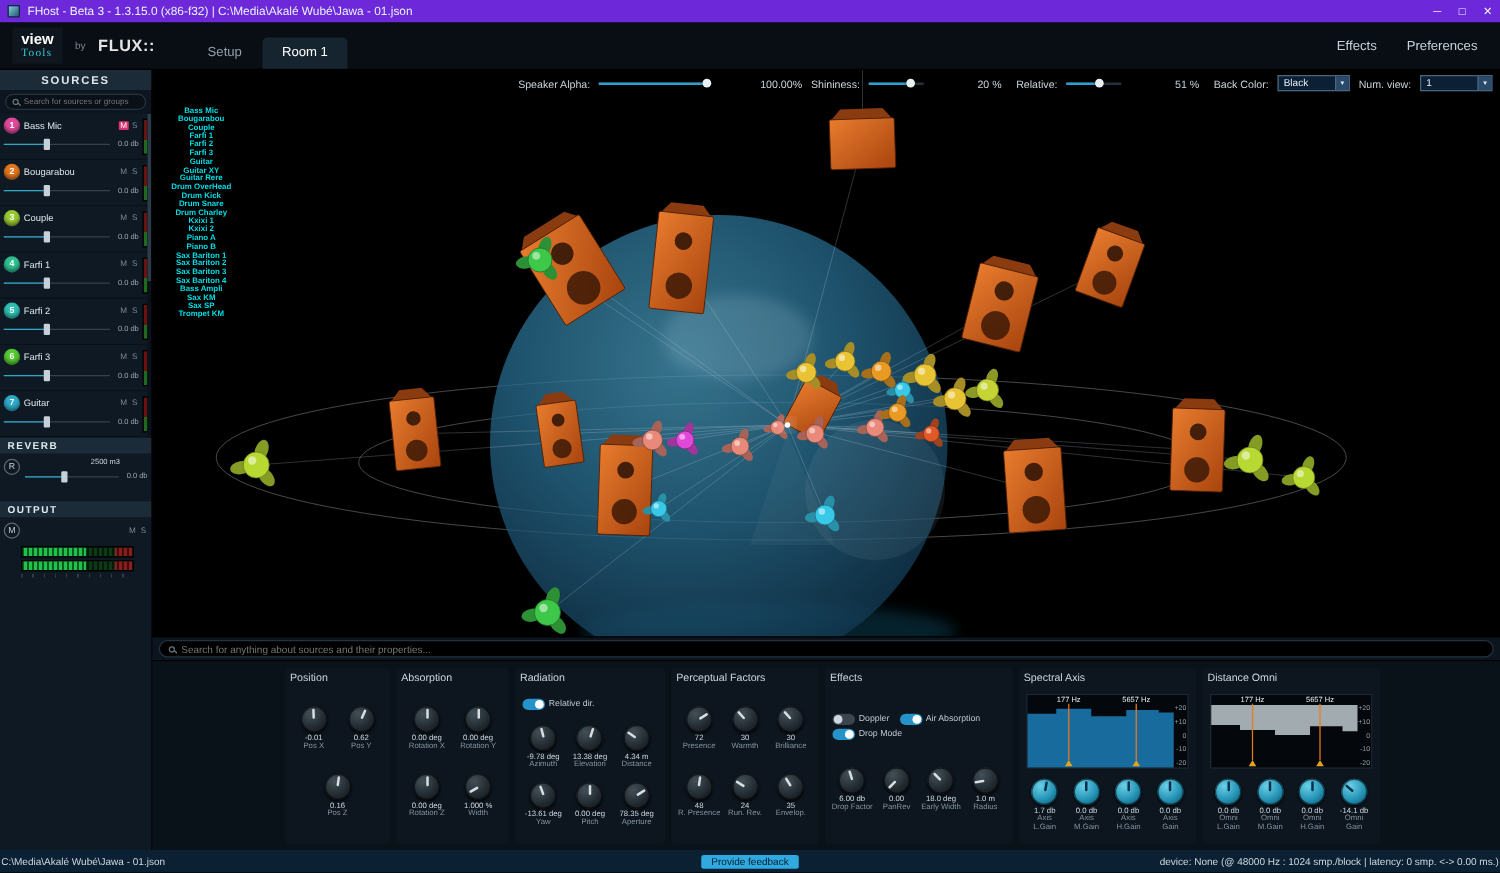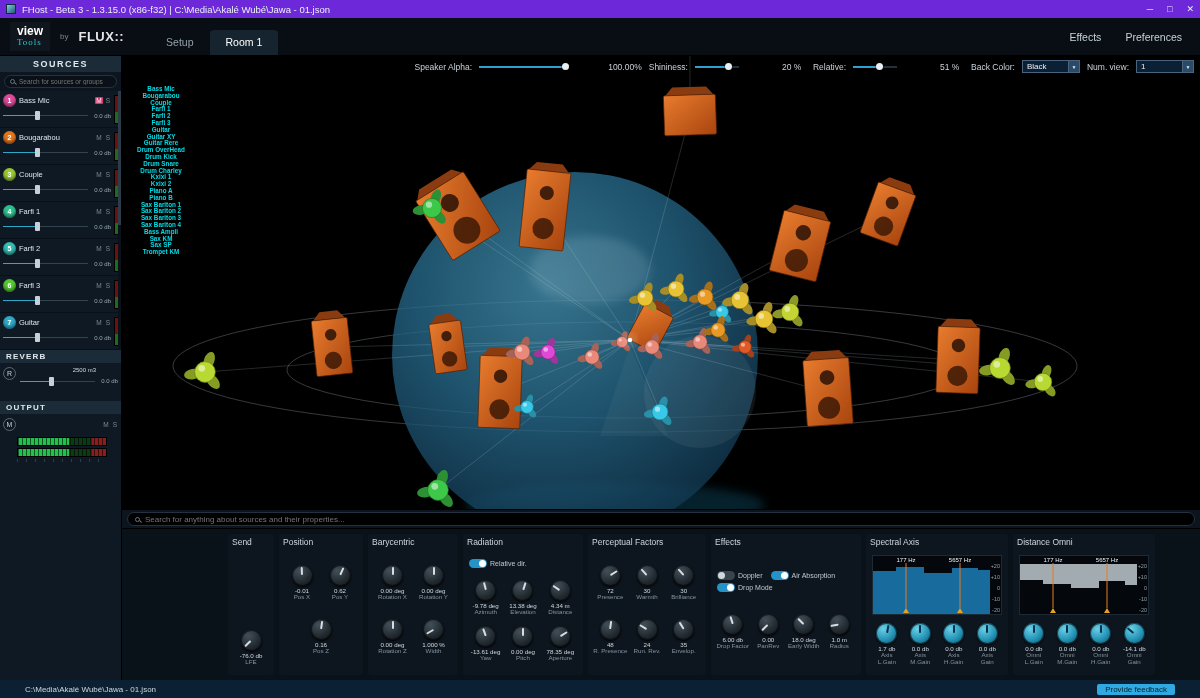--- a/index.html
+++ b/index.html
@@ -136,21 +136,21 @@
   .toggle-row { display:flex; flex-wrap:wrap; gap:3px 8px; padding:1px 2px; }
   .toggle { display:flex; align-items:center; gap:3px; font-size:7px; color:#becad2; }
   .tg { width:18px; height:9px; border-radius:5px; background:#39444c; position:relative; flex:none; display:inline-block; }
   .tg::after { content:""; position:absolute; width:7px; height:7px; border-radius:50%; background:#cfd8de; top:1px; left:1px; }
   .tg.on { background:#2592c8; }
   .tg.on::after { left:10px; background:#fff; }
   .spec-meter { display:block; margin:1px auto 2px; }
   .spec-meter text { font-family:"Liberation Sans",sans-serif; }
 
   
-  .statusbar { height:18px; background:#0b2133; display:flex; align-items:center; padding:0 25px;
+  .statusbar { height:18px; background:#0b2133; display:flex; align-items:center; padding:0 1px;
     font-size:8px; color:#cdd8e0; gap:8px; }
   .status-left { flex:1; white-space:nowrap; overflow:hidden; }
   .feedback-btn { background:#2fa9df; color:#04202e; padding:1px 8px; border-radius:2px; font-size:8px;
     border:none; font-family:"Liberation Sans",sans-serif; }
   .status-right { flex:1; text-align:right; white-space:nowrap; overflow:hidden; }
 </style>
 </head>
 <body>
 
 <div class="titlebar">
@@ -726,34 +726,20 @@
     </div>
 
     <div class="searchbar">
       <div class="search-pill">
         <span class="mag"></span>
         <input type="text" placeholder="Search for anything about sources and their properties..." style="">
       </div>
     </div>
 
     <div class="bottom">
-        <div class="sec" style="width: 46px;">
-          <div class="sec-title">Send</div>
-          <div class="sec-body" style="justify-content: flex-end; padding-bottom: 6px;">
-            <div class="krow">
-              <div class="kblock">
-                <div class="knob">
-                  <i style="transform: rotate(-135deg);"></i>
-                </div>
-                <div class="kv">-76.0 db</div>
-                <div class="kl">LFE</div>
-              </div>
-            </div>
-          </div>
-        </div>
         <div class="sec" style="width: 84px;">
           <div class="sec-title">Position</div>
           <div class="sec-body">
             <div class="krow">
               <div class="kblock">
                 <div class="knob">
                   <i style="transform: rotate(-2deg);"></i>
                 </div>
                 <div class="kv">-0.01</div>
                 <div class="kl">Pos X</div>
@@ -771,21 +757,21 @@
                 <div class="knob">
                   <i style="transform: rotate(8deg);"></i>
                 </div>
                 <div class="kv">0.16</div>
                 <div class="kl">Pos Z</div>
               </div>
             </div>
           </div>
         </div>
         <div class="sec" style="width: 90px;">
-          <div class="sec-title">Barycentric</div>
+          <div class="sec-title">Absorption</div>
           <div class="sec-body">
             <div class="krow">
               <div class="kblock">
                 <div class="knob">
                   <i style="transform: rotate(0deg);"></i>
                 </div>
                 <div class="kv">0.00 deg</div>
                 <div class="kl">Rotation X</div>
               </div>
               <div class="kblock">
@@ -1079,13 +1065,14 @@
             </div>
           </div>
         </div>
       </div>
   </div>
 </div>
 
 <div class="statusbar">
   <span class="status-left">C:\Media\Akalé Wubé\Jawa - 01.json</span>
   <button class="feedback-btn">Provide feedback</button>
+  <span class="status-right">device: None (@ 48000 Hz : 1024 smp./block | latency: 0 smp. &lt;-&gt; 0.00 ms.)</span>
 </div>
 
 </body></html>

